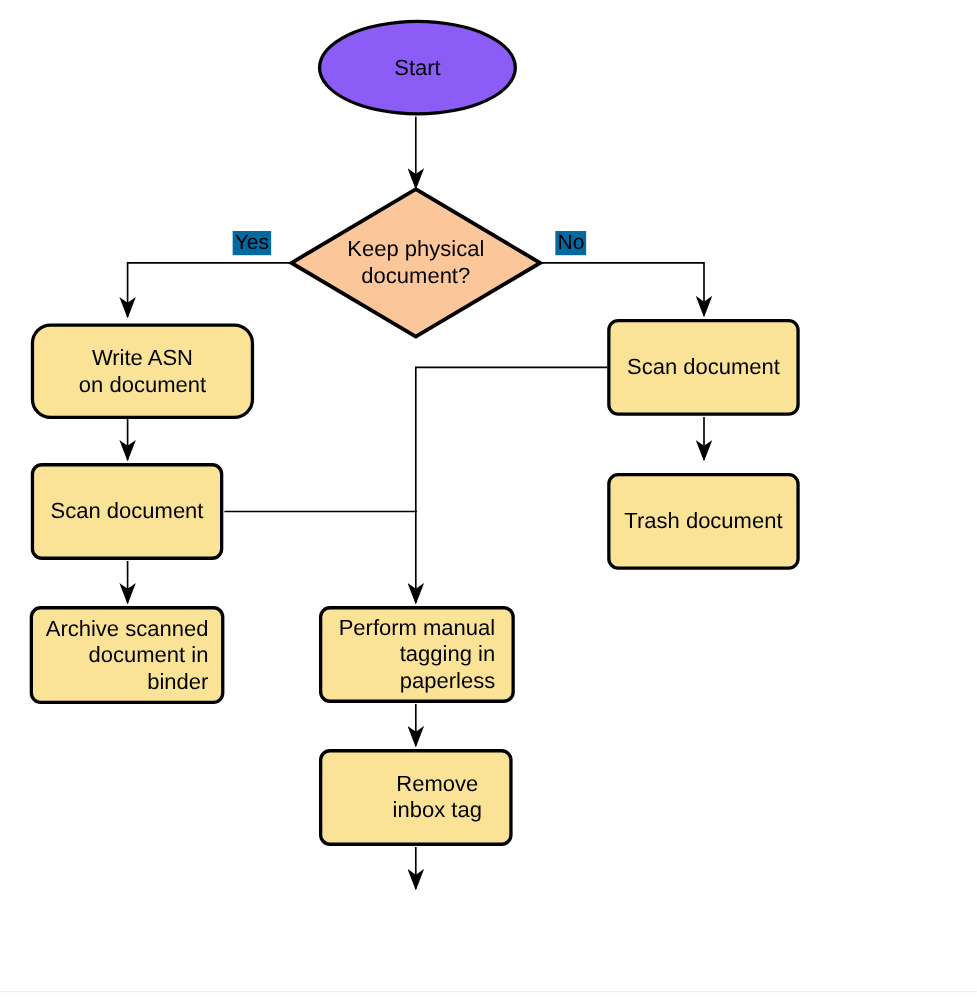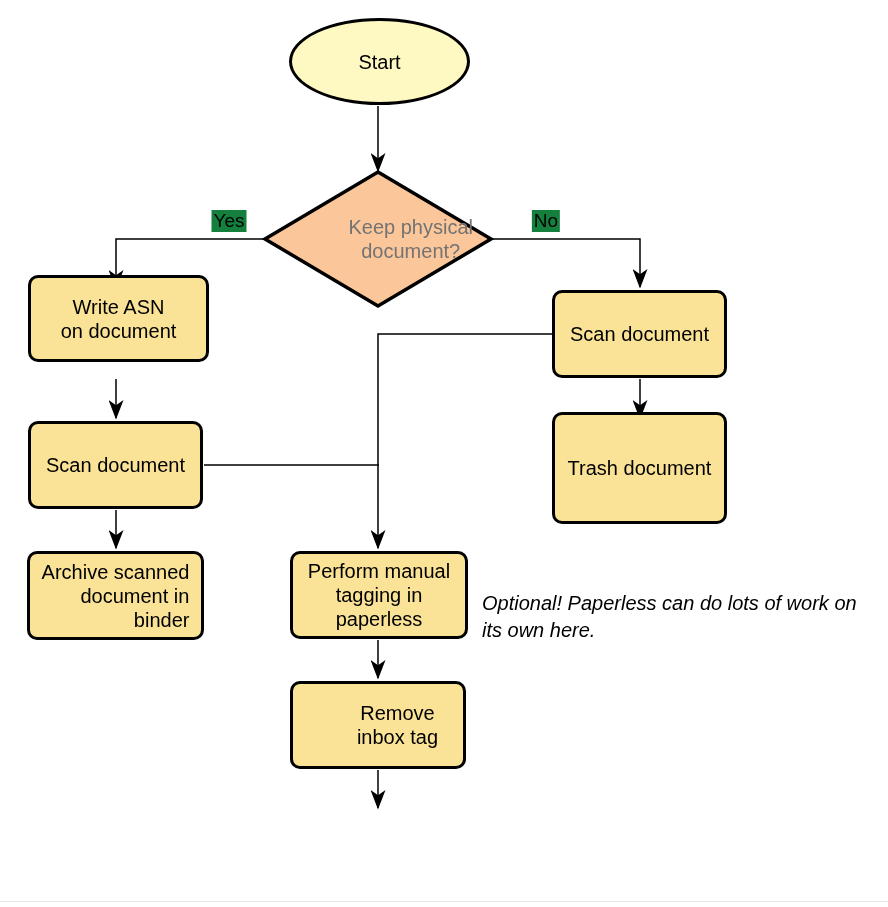--- a/index.html
+++ b/index.html
@@ -33,43 +33,43 @@
     font-size: 20px;
     line-height: 24px;
     color: #000000;
   }
   .node .label { white-space: pre-line; }
   .process {
     background: #FAE296;
     border-radius: 10px;
   }
   .terminal {
-    background: #fef9c3;
+    background: #8b5cf6;
     border-radius: 50%;
     border-width: 3.5px;
   }
   .decision-label {
     position: absolute;
     z-index: 2;
     display: flex;
     align-items: center;
-    justify-content: flex-end;
+    justify-content: center;
     text-align: center;
     font-size: 20px;
     line-height: 24px;
-    color: #737373;
+    color: #000000;
   }
   .decision-label .label { white-space: pre-line; }
   .edge-label {
     position: absolute;
     z-index: 2;
     transform: translate(-50%, -50%);
     font-size: 19px;
     color: #000000;
-    background: #15803d;
+    background: #0369a1;
     padding: 0 2px;
   }
   .note {
     position: absolute;
     z-index: 2;
     font-size: 20px;
     font-style: italic;
     line-height: 27px;
     color: #000000;
     white-space: pre-line;
@@ -79,31 +79,31 @@
     left: 0;
     top: 901px;
     width: 888px;
     height: 1px;
     background: #e8e8ec;
     z-index: 0;
   }
 
   
   #node-start      { left: 289px; top: 18px;  width: 181px; height: 87px; }
-  #node-write-asn  { left: 28px;  top: 275px; width: 181px; height: 87px; }
+  #node-write-asn  { left: 28px;  top: 294px; width: 203px; height: 87px; border-radius: 18px; }
   #node-scan-left  { left: 28px;  top: 421px; width: 175px; height: 88px; }
   #node-archive    { left: 27px;  top: 551px; width: 177px; height: 89px; text-align: right; }
   #node-scan-right { left: 552px; top: 290px; width: 175px; height: 88px; }
-  #node-trash      { left: 552px; top: 412px; width: 175px; height: 112px; }
-  #node-tagging    { left: 290px; top: 551px; width: 178px; height: 88px; }
+  #node-trash      { left: 552px; top: 430px; width: 175px; height: 88px; }
+  #node-tagging    { left: 290px; top: 551px; width: 178px; height: 88px; text-align: right; }
   #node-remove     { left: 290px; top: 681px; width: 176px; height: 88px; padding-left: 39px; }
   #node-end        { left: 289px; top: 811px; width: 181px; height: 87px; }
   #decision-text   { left: 283px; top: 214px; width: 190px; height: 50px; }
   #label-yes       { left: 229px; top: 221px; }
-  #label-no        { left: 546px; top: 221px; }
+  #label-no        { left: 519px; top: 221px; }
   #optional-note   { left: 482px; top: 590px; width: 406px; }
 </style>
 </head>
 <body>
 
 <div class="canvas">
 
   <svg class="connectors" width="888" height="907" viewBox="0 0 888 907">
     <defs>
       <marker id="arrow" viewBox="0 0 13 10" refX="12" refY="5" markerWidth="13" markerHeight="10" orient="auto">
@@ -159,22 +159,20 @@
   <div class="node process" id="node-trash">
     <span class="label">Trash document</span>
   </div>
 
   <div class="node process" id="node-tagging">
     <span class="label">Perform manual
 tagging in
 paperless</span>
   </div>
 
-  <div class="note" id="optional-note">Optional! Paperless can do lots of work on
-its own here.</div>
 
   <div class="node process" id="node-remove">
     <span class="label">Remove
 inbox tag</span>
   </div>
 
 
   <div class="bottom-hairline"></div>
 </div>
 

